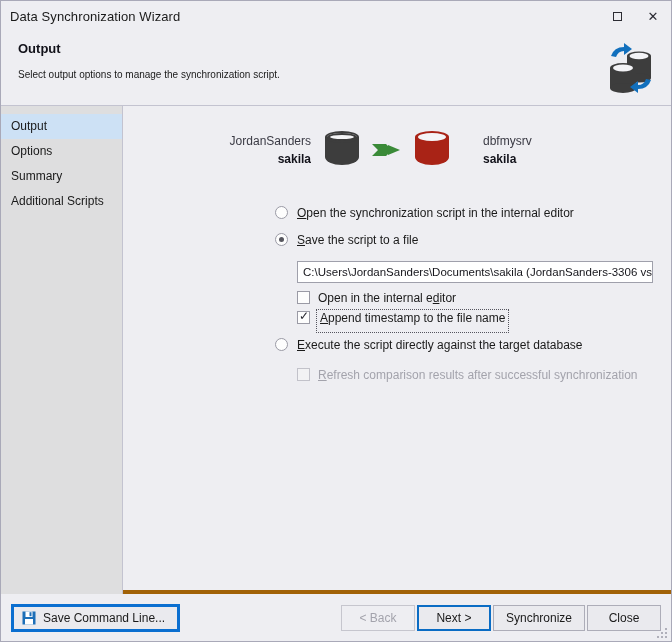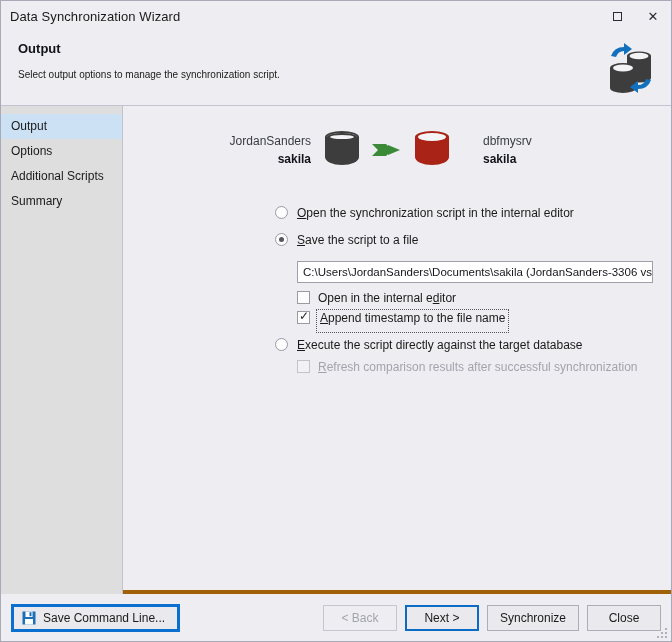--- a/index.html
+++ b/index.html
@@ -150,21 +150,21 @@
     font-size: 12px; color: #1a1a1a; cursor: default;
     padding: 0 12px;
   }
   .btn.disabled { color: #a3a3ac; border-color: #c6c6ce; background: #eeeef2; }
   .btn.focused { border: 2px solid #0a6cc4; }
   #save-cmd {
     height: 28px; border: 3px solid #0b6fd0; background: #eaeaee;
     display: flex; align-items: center; gap: 7px;
     padding: 0 12px 0 8px; font-size: 12px; cursor: default;
   }
-  #right-btns { margin-left: auto; display: flex; gap: 8px; align-items: center; justify-content: flex-end; }
+  #right-btns { margin-left: auto; display: flex; gap: 2px; align-items: center; justify-content: flex-end; }
   .floppy { width: 14px; height: 14px; position: relative; flex: 0 0 14px; }
   #grip { position: absolute; right: 3px; bottom: 2px; width: 12px; height: 12px; }
 </style>
 </head>
 <body>
 
 <div id="window">
 
   <div id="titlebar">
     <span id="title-text">Data Synchronization Wizard</span>
@@ -197,22 +197,22 @@
         <path d="M52 40 q-3 9 -13 9 l0 4 l-8 -6 l8 -6 l0 4 q6 0 8 -6 z" fill="#1270bd"></path>
       </svg>
     </div>
   </div>
 
   <div id="body">
 
     <div id="sidebar">
       <div class="side-item selected">Output</div>
       <div class="side-item">Options</div>
+      <div class="side-item">Summary</div>
       <div class="side-item">Additional Scripts</div>
-      <div class="side-item">Summary</div>
     </div>
 
     <div id="content">
 
       <div id="db-row">
         <div class="db-labels left">
           <div class="db-server">JordanSanders</div>
           <div class="db-name">sakila</div>
         </div>
         <div class="cyl dark">
@@ -264,21 +264,21 @@
         <div class="check-row">
           <span class="checkbox checked"></span>
           <span class="opt-label focus-ring"><span class="acc">A</span><span>ppend timestamp to the file name</span></span>
         </div>
 
         <div class="opt-row" style="margin-top:7px">
           <span class="radio"></span>
           <span class="opt-label"><span class="acc">E</span><span>xecute the script directly against the target database</span></span>
         </div>
 
-        <div class="check-row disabled" style="margin-top:0">
+        <div class="check-row disabled" style="margin-top:8px">
           <span class="checkbox disabled"></span>
           <span class="opt-label"><span class="acc">R</span><span>efresh comparison results after successful synchronization</span></span>
         </div>
 
       </div>
     </div>
   </div>
 
   <div id="footer">
     <div id="save-cmd">

